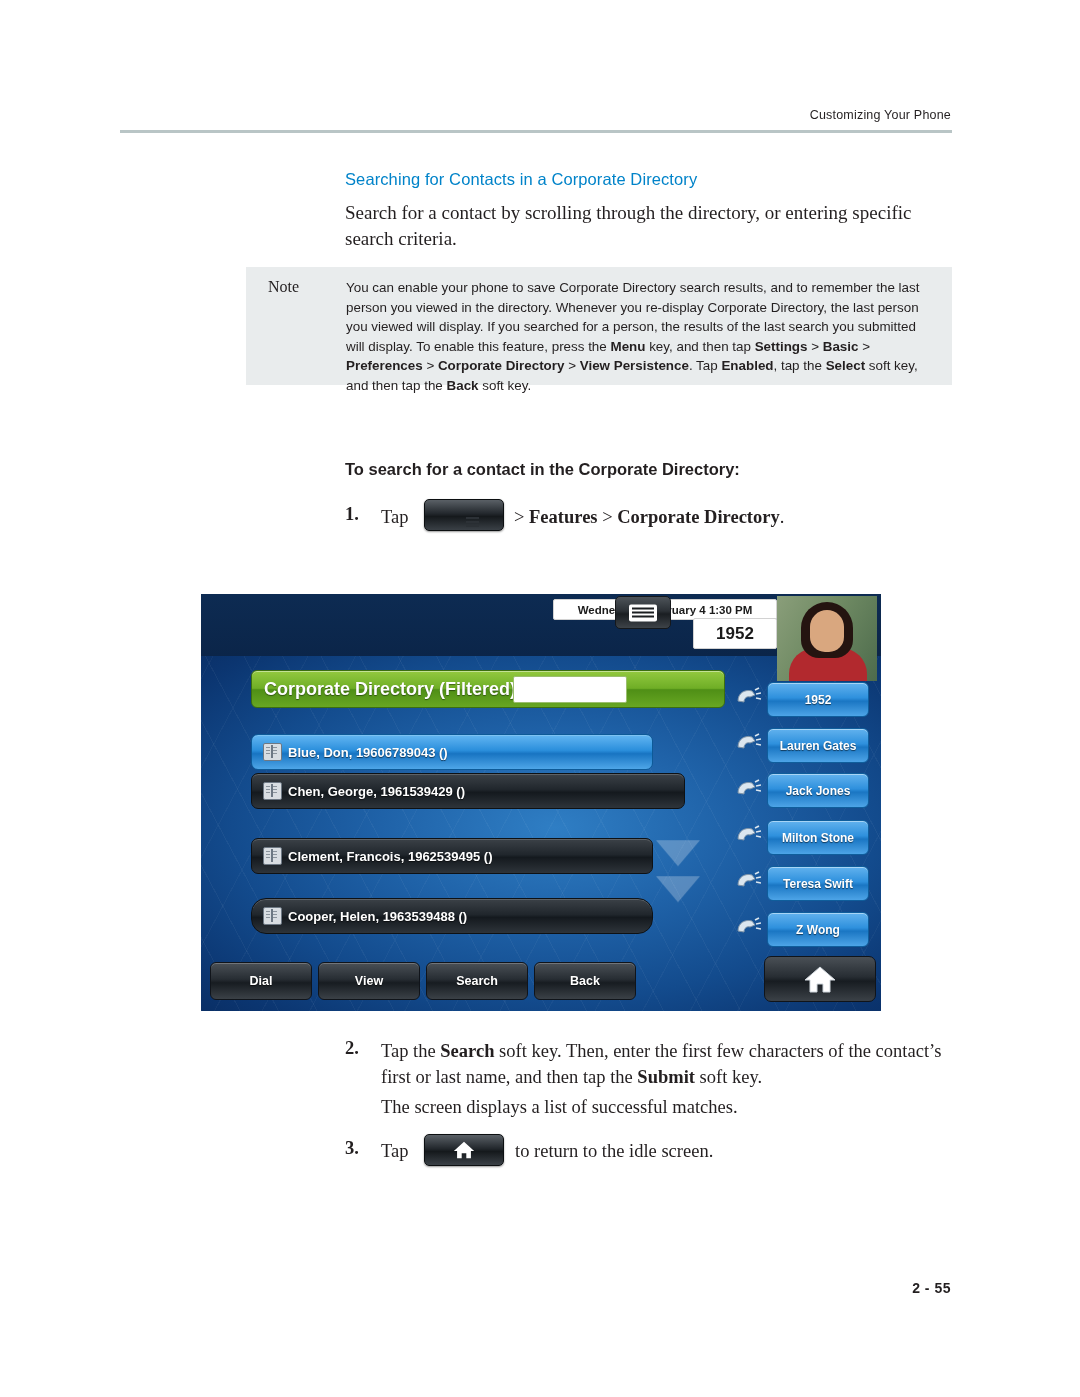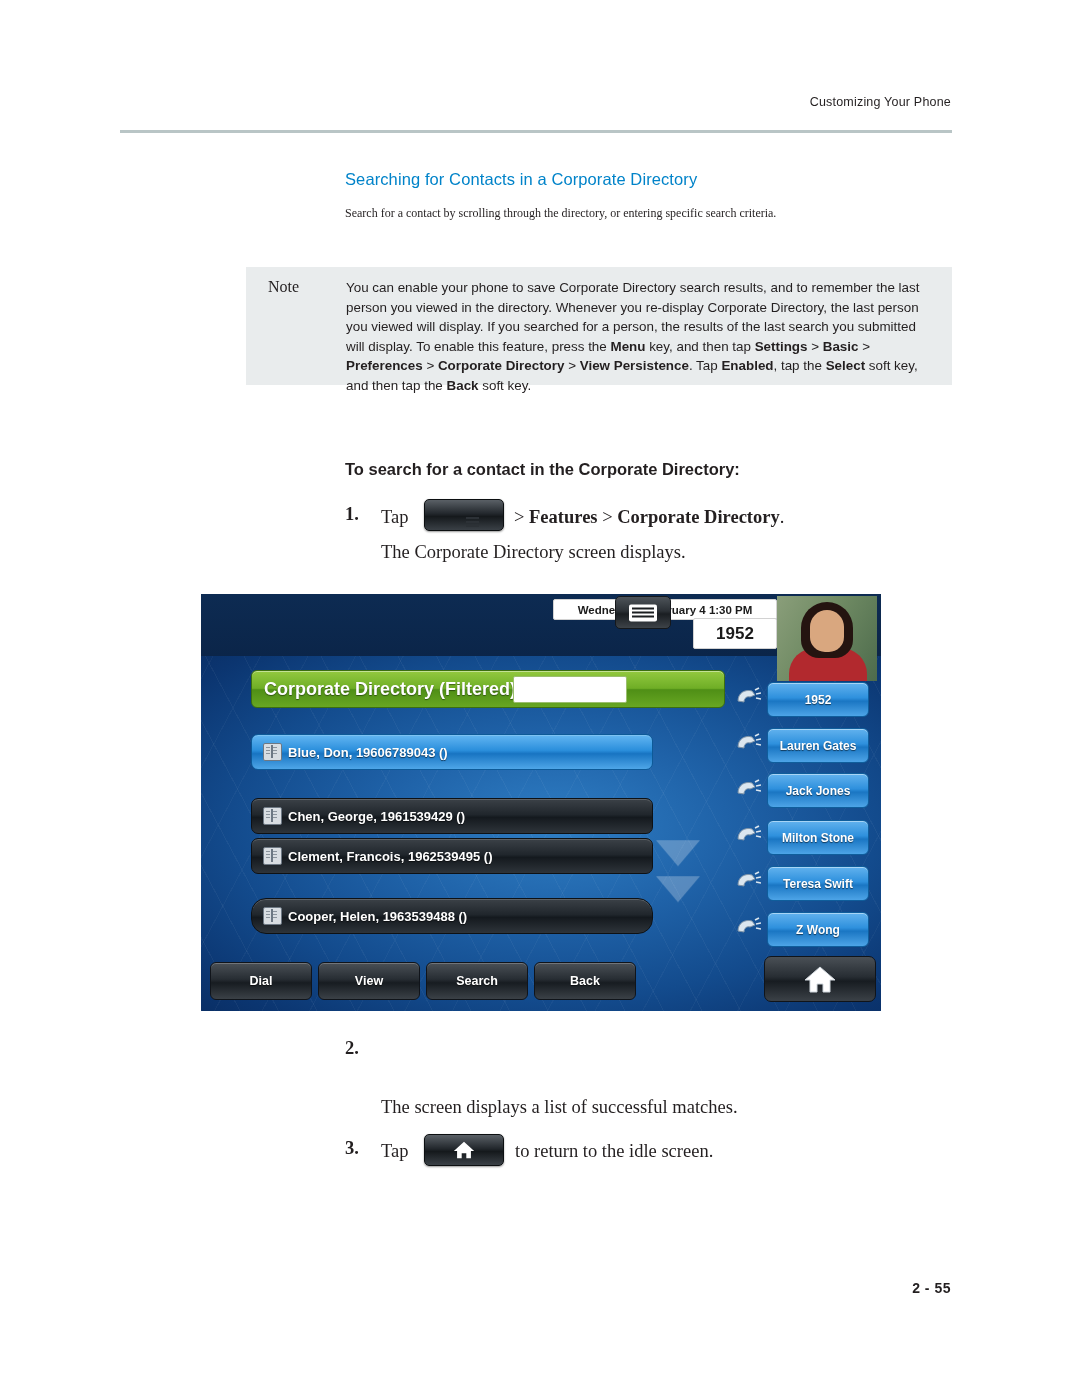--- a/index.html
+++ b/index.html
@@ -19,21 +19,21 @@
     position: absolute;
     left: 0; top: 0;
     width: 1080px;
     height: 1397px;
   }
 
   
   .header-text {
     position: absolute;
     right: 129px;
-    top: 95px;
+    top: 108px;
     font-family: "Liberation Sans", sans-serif;
     font-size: 12.5px;
     color: #231f20;
     letter-spacing: 0.2px;
   }
   .header-rule {
     position: absolute;
     left: 120px;
     top: 130px;
     width: 832px;
@@ -51,21 +51,21 @@
     font-size: 16.5px;
     color: #0083c9;
     letter-spacing: 0.1px;
   }
 
   .intro-para {
     position: absolute;
     left: 345px;
     top: 200px;
     width: 600px;
-    font-size: 12px;
+    font-size: 19px;
     line-height: 26px;
     color: #231f20;
   }
 
   
   .note-box {
     position: absolute;
     left: 246px;
     top: 267px;
     width: 706px;
@@ -481,21 +481,20 @@
   </div>
 
   <div class="sub-heading">To search for a contact in the Corporate Directory:</div>
 
   <div class="step-num" style="left:345px; top:504px;">1.</div>
   <div class="step-text" style="left:381px; top:504px;">Tap</div>
   <div class="key-btn" style="left:424px; top:499px;">
     <span class="glyph"><span class="menu-glyph"></span></span>
   </div>
   <div class="step-text" style="left:514px; top:504px; width:440px;">&gt; <b>Features</b> &gt; <b>Corporate Directory</b>.</div>
-  <div class="step-text" style="left:381px; top:539px; width:520px;">The Corporate Directory screen displays.</div>
 
   <div class="phone">
     <div class="phone-bg"></div>
     <div class="phone-topstrip"></div>
 
     <div class="photo">
       <div class="wall"></div>
       <div class="body"></div>
       <div class="neck"></div>
       <div class="hair"></div>
@@ -514,21 +513,21 @@
       <div class="search-input"></div>
     </div>
     <div class="kb-btn">
       <span class="kb-glyph"></span>
     </div>
 
     <div class="dir-entry selected" style="top:140px;">
       <span class="bookicon"></span>
       <span class="label">Blue, Don,  19606789043 ()</span>
     </div>
-    <div class="dir-entry" style="top:204px;">
+    <div class="dir-entry" style="top:179px;padding-left:32px;">
       <span class="bookicon"></span>
       <span class="label">Chen, George,  1961539429 ()</span>
     </div>
     <div class="dir-entry" style="top:244px;">
       <span class="bookicon"></span>
       <span class="label">Clement, Francois,  1962539495 ()</span>
     </div>
     <div class="dir-entry" style="top:304px;border-radius:15px;">
       <span class="bookicon"></span>
       <span class="label">Cooper, Helen,  1963539488 ()</span>
@@ -611,20 +610,21 @@
     </div>
 
     <div class="homekey">
       <svg style="position:absolute;left:50%;top:50%;transform:translate(-50%,-50%);" viewBox="0 0 34 30" width="34" height="30">
         <path d="M17 3 L32 16 L27 16 L27 28 L20 28 L20 20 L14 20 L14 28 L7 28 L7 16 L2 16 Z" fill="#ffffff" stroke="#cfd6dc" stroke-width="1"></path>
       </svg>
     </div>
   </div>
 
   <div class="step-num" style="left:345px; top:1038px;">2.</div>
+  <div class="step-text" style="left:381px; top:1038px; width:575px;">Tap the <b>Search</b> soft key. Then, enter the first few characters of the contact’s first or last name, and then tap the <b>Submit</b> soft key.</div>
   <div class="step-text" style="left:381px; top:1094px; width:560px;">The screen displays a list of successful matches.</div>
 
   <div class="step-num" style="left:345px; top:1138px;">3.</div>
   <div class="step-text" style="left:381px; top:1138px;">Tap</div>
   <div class="key-btn" style="left:424px; top:1134px;">
     <svg style="position:absolute;left:50%;top:50%;transform:translate(-50%,-50%);" viewBox="0 0 26 22" width="24" height="21">
       <path d="M13 2 L24 12 L20.5 12 L20.5 20 L15.5 20 L15.5 14.5 L10.5 14.5 L10.5 20 L5.5 20 L5.5 12 L2 12 Z" fill="#ffffff"></path>
     </svg>
   </div>
   <div class="step-text" style="left:515px; top:1138px; width:420px;">to return to the idle screen.</div>

